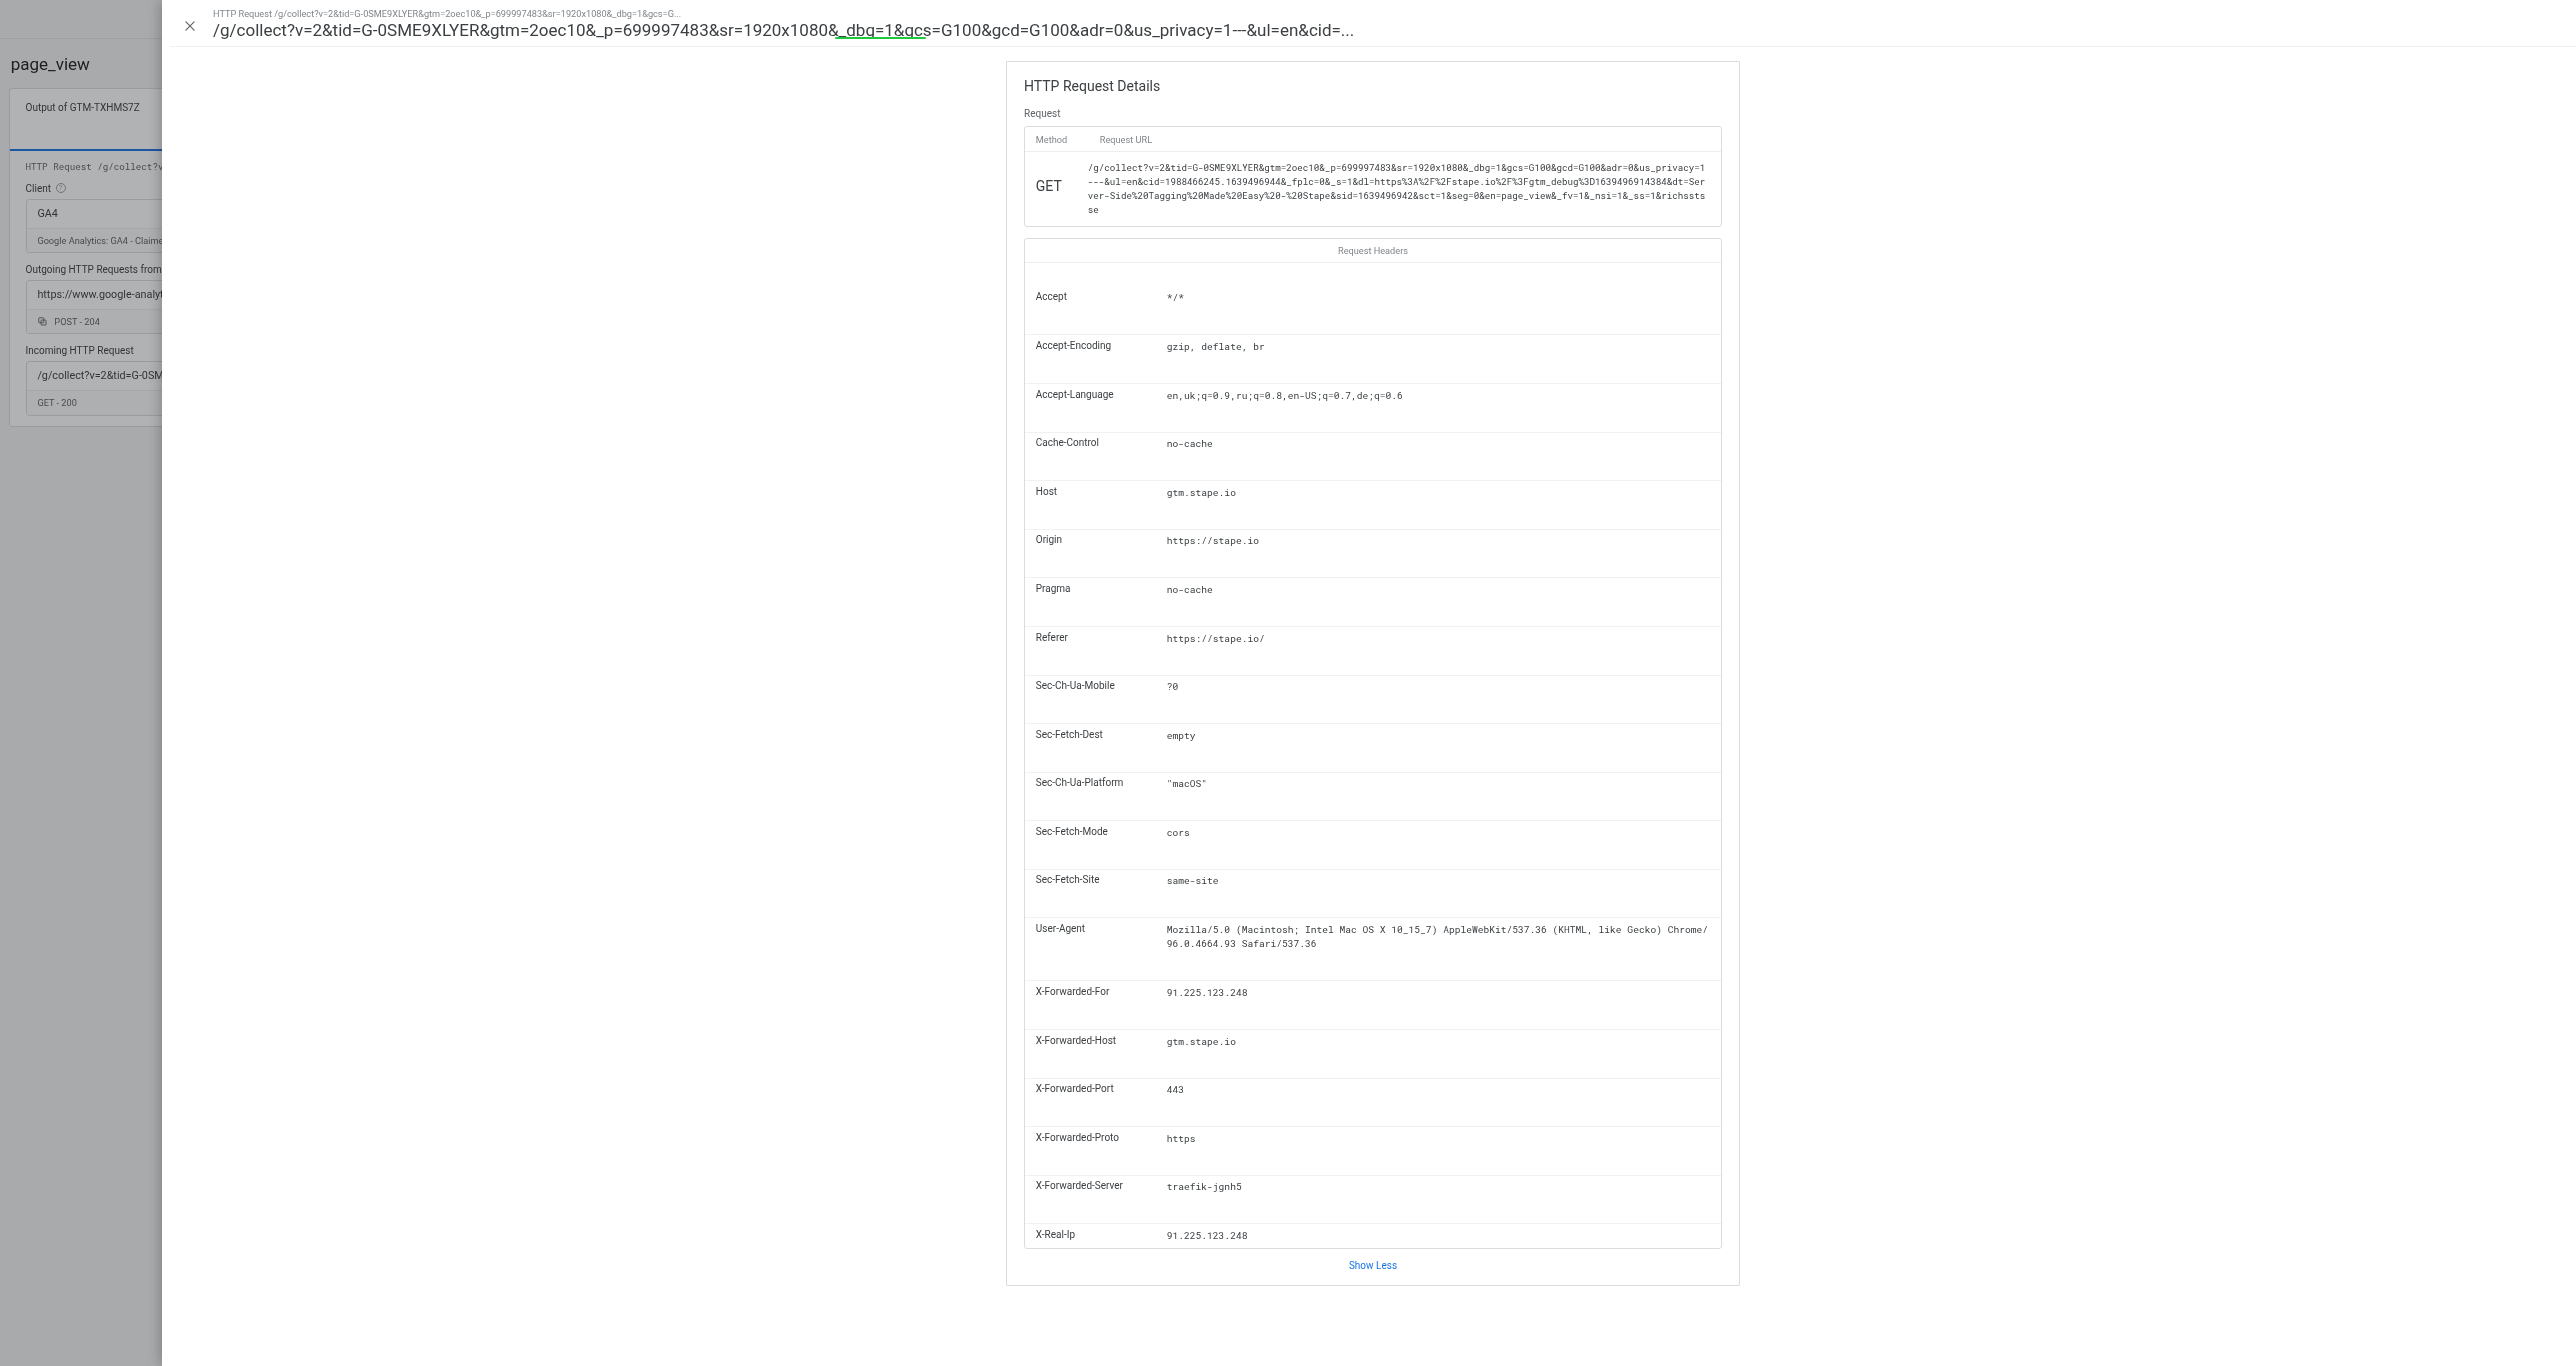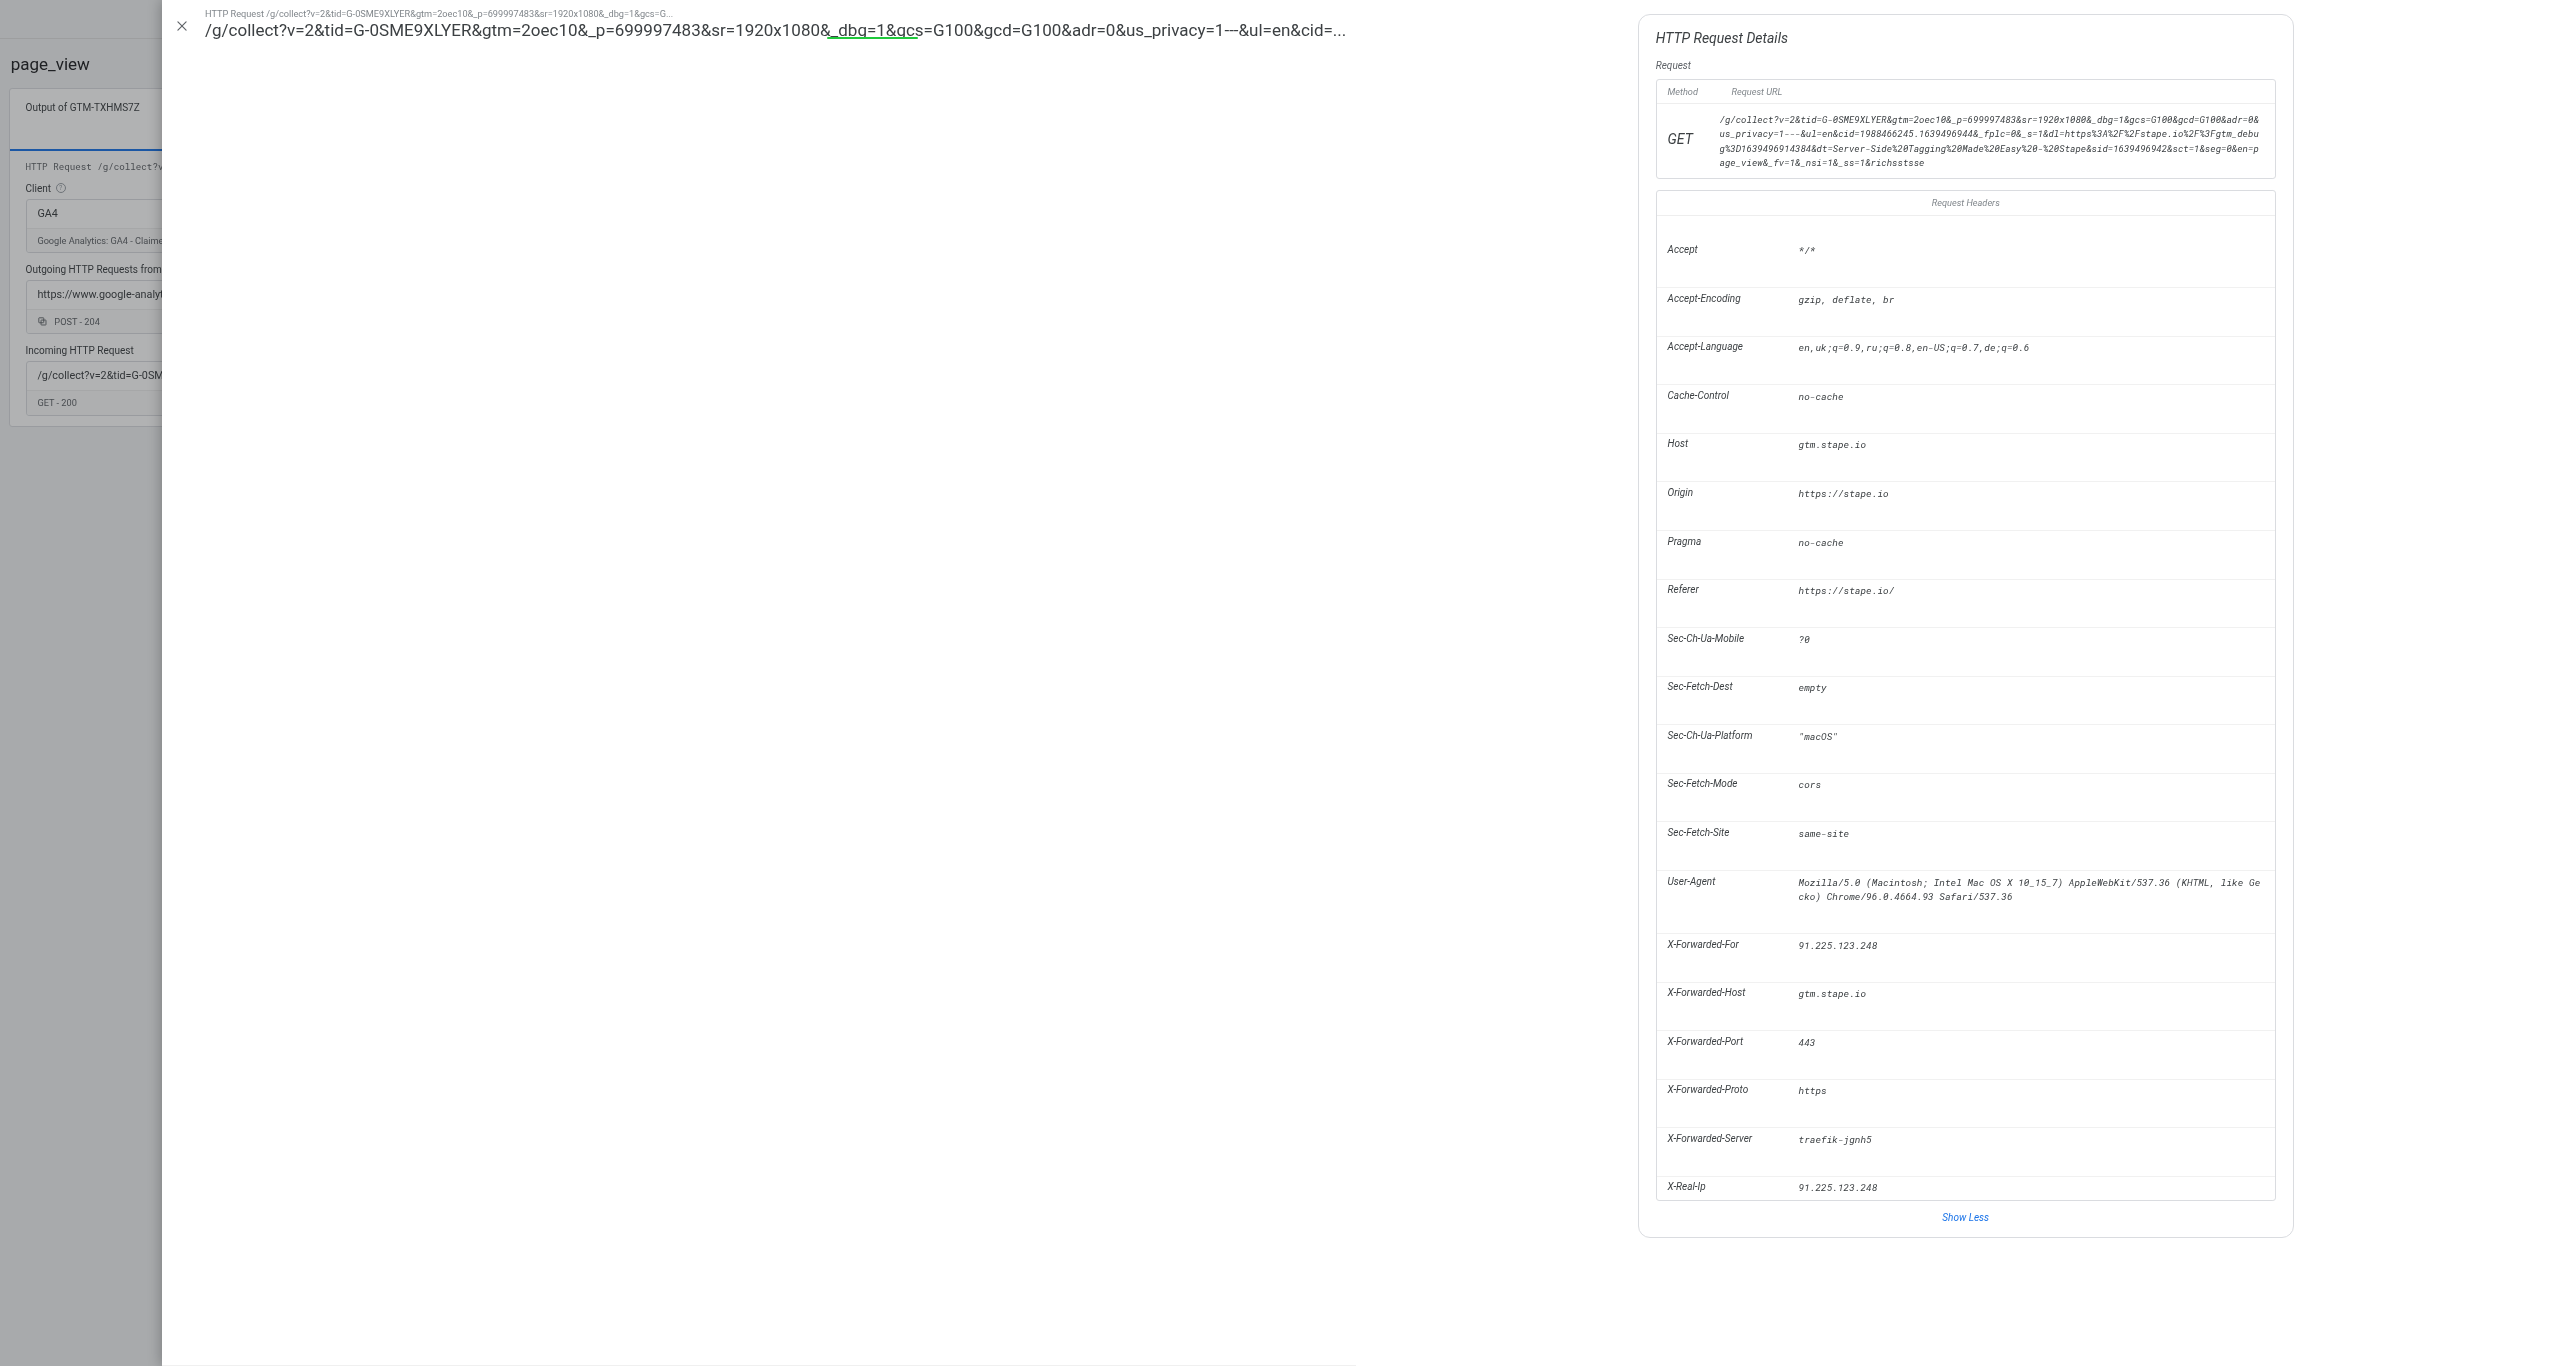--- a/index.html
+++ b/index.html
@@ -48,21 +48,22 @@
   
   .drawer {
     position: absolute;
     top: 0;
     bottom: 0;
     left: 162px;
     right: 0;
     background: #fff;
     box-shadow: -2.3px 0 12.3px rgba(0,0,0,0.25);
     display: flex;
-    flex-direction: row;
+    flex-direction: column;
+    padding-left: 8px;
   }
   .drawer-head {
     display: flex;
     align-items: flex-start;
     padding: 6.2px 9.2px 3.1px 9.2px;
     gap: 12.3px;
     border-bottom: 0.8px solid #f0f0f0;
   }
   .close-btn {
     flex: 0 0 auto;
@@ -80,26 +81,25 @@
     background: #1fc93c;
     bottom: 0.8px;
     border-radius: 1.5px;
   }
   .drawer-body {
     flex: 1;
     overflow: auto;
     background: #fff;
   }
   .card {
-    width: 656px;
+    width: 734px;
     margin: 14px auto 31px auto;
     border: 0.8px solid #dadce0;
-    border-radius: 12px;
-    background: #fff;
-    font-style: italic;
+    border-radius: 1px;
+    background: #fff;
   }
   .card-pad { padding: 15.4px 17px 4.6px; }
   .card-title { font-size: 14px; color: #3c4043; margin-bottom: 14px; }
   .subhead { font-size: 10px; color: #5f6368; margin: 9.2px 0 7.7px; }
   .req-table {
     border: 0.8px solid #dadce0;
     border-radius: 3.1px;
     overflow: hidden;
   }
   .req-head { display:flex; padding: 6.2px 10.8px; color:#80868b; font-size:9.2px; gap: 26px; }

